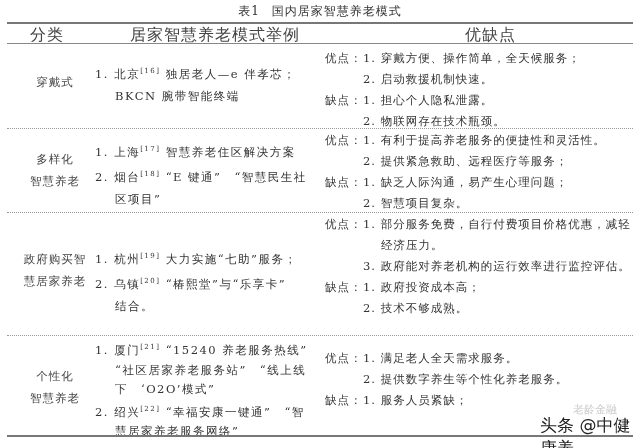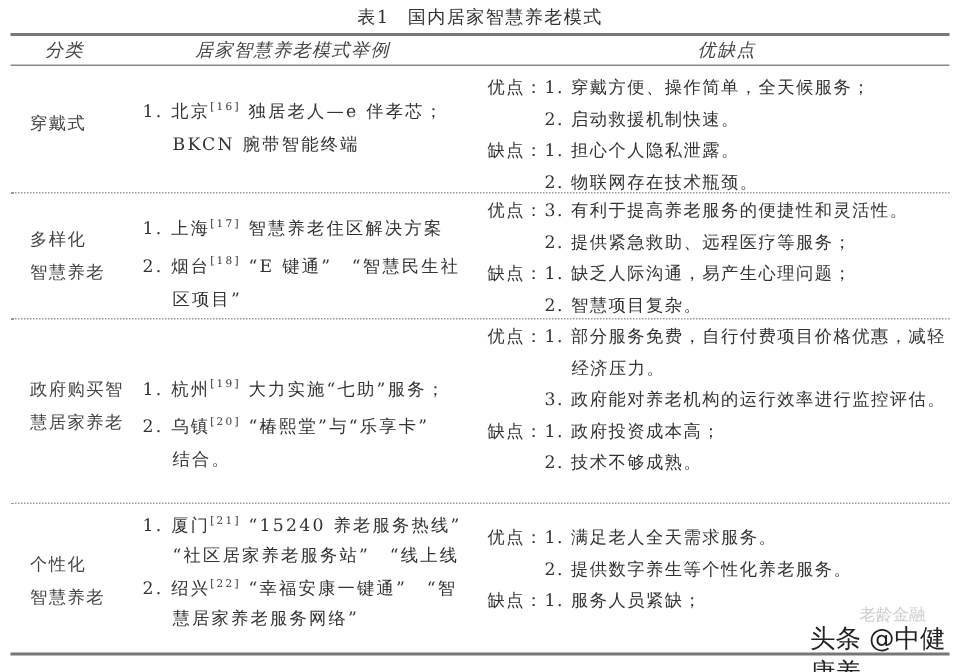--- a/index.html
+++ b/index.html
@@ -9,22 +9,22 @@
     color:#333; font-size:11.5px;
   }
   .caption {
     position:absolute; top:3px; left:0; width:640px; text-align:center;
     font-size:12px; color:#333; letter-spacing:1px;
   }
   .caption .num { margin-right:12px; }
   .rule-thick { position:absolute; left:7px; width:626px; height:2px; background:#777; }
   .rule-thin { position:absolute; left:7px; width:626px; height:1px; background:#888; }
   .rule-dot { position:absolute; left:7px; width:626px; height:0; border-top:1px dotted #999; }
-  .hdr { position:absolute; top:25px; font-size:12px; letter-spacing:1px; color:#444;font-style:italic; }
-  .cat { position:absolute; left:20px; width:70px; line-height:22px; letter-spacing:1px; color:#444; }
+  .hdr { position:absolute; top:25px; font-size:16px; letter-spacing:1px; color:#444; }
+  .cat { position:absolute; left:20px; width:70px; text-align:center; line-height:22px; letter-spacing:1px; color:#444; }
   .ex { position:absolute; left:95px; width:215px; line-height:22px; letter-spacing:1.5px; }
   .ex .ind { padding-left:20px; display:block; }
   .pc { position:absolute; left:325px; width:305px; line-height:21px; letter-spacing:1px; }
   .line { display:block; white-space:nowrap; }
   .lbl { display:inline-block; width:38px; }
   .sub { display:inline-block; width:38px; }
   .cont { padding-left:56px; display:block; }
   sup { font-size:7px; vertical-align:5px; }
   .wm {
     position:absolute; left:540px; top:414px; font-family:"DejaVu Sans", sans-serif;
@@ -63,21 +63,21 @@
 <div class="cat" style="top:148px">
   <span class="line">多样化</span>
   <span class="line">智慧养老</span>
 </div>
 <div class="ex" style="top:138px">
   <span class="line"><span>1.</span> <span>上海</span><sup>[17]</sup><span> 智慧养老住区解决方案</span></span>
   <span class="line"><span>2.</span> <span>烟台</span><sup>[18]</sup><span> “E 键通”　“智慧民生社</span></span>
   <span class="line ind">区项目”</span>
 </div>
 <div class="pc" style="top:130px">
-  <span class="line"><span class="lbl">优点：</span><span>3. 有利于提高养老服务的便捷性和灵活性。</span></span>
+  <span class="line"><span class="lbl">优点：</span><span>1. 有利于提高养老服务的便捷性和灵活性。</span></span>
   <span class="line"><span class="sub"></span><span>2. 提供紧急救助、远程医疗等服务；</span></span>
   <span class="line"><span class="lbl">缺点：</span><span>1. 缺乏人际沟通，易产生心理问题；</span></span>
   <span class="line"><span class="sub"></span><span>2. 智慧项目复杂。</span></span>
 </div>
 <div class="rule-dot" style="top:212px"></div>
 
 <div class="cat" style="top:248px">
   <span class="line">政府购买智</span>
   <span class="line">慧居家养老</span>
 </div>
@@ -95,20 +95,21 @@
 </div>
 <div class="rule-dot" style="top:335px"></div>
 
 <div class="cat" style="top:365px">
   <span class="line">个性化</span>
   <span class="line">智慧养老</span>
 </div>
 <div class="ex" style="top:338px;line-height:19.5px">
   <span class="line"><span>1.</span> <span>厦门</span><sup>[21]</sup><span> “15240 养老服务热线”</span></span>
   <span class="line ind">“社区居家养老服务站”　“线上线</span>
+  <span class="line ind">下　‘O2O’模式”</span>
   <span class="line"><span>2.</span> <span>绍兴</span><sup>[22]</sup><span> “幸福安康一键通”　“智</span></span>
   <span class="line ind">慧居家养老服务网络”</span>
 </div>
 <div class="pc" style="top:348px">
   <span class="line"><span class="lbl">优点：</span><span>1. 满足老人全天需求服务。</span></span>
   <span class="line"><span class="sub"></span><span>2. 提供数字养生等个性化养老服务。</span></span>
   <span class="line"><span class="lbl">缺点：</span><span>1. 服务人员紧缺；</span></span>
 </div>
 <div class="rule-thick" style="top:435px"></div>
 

